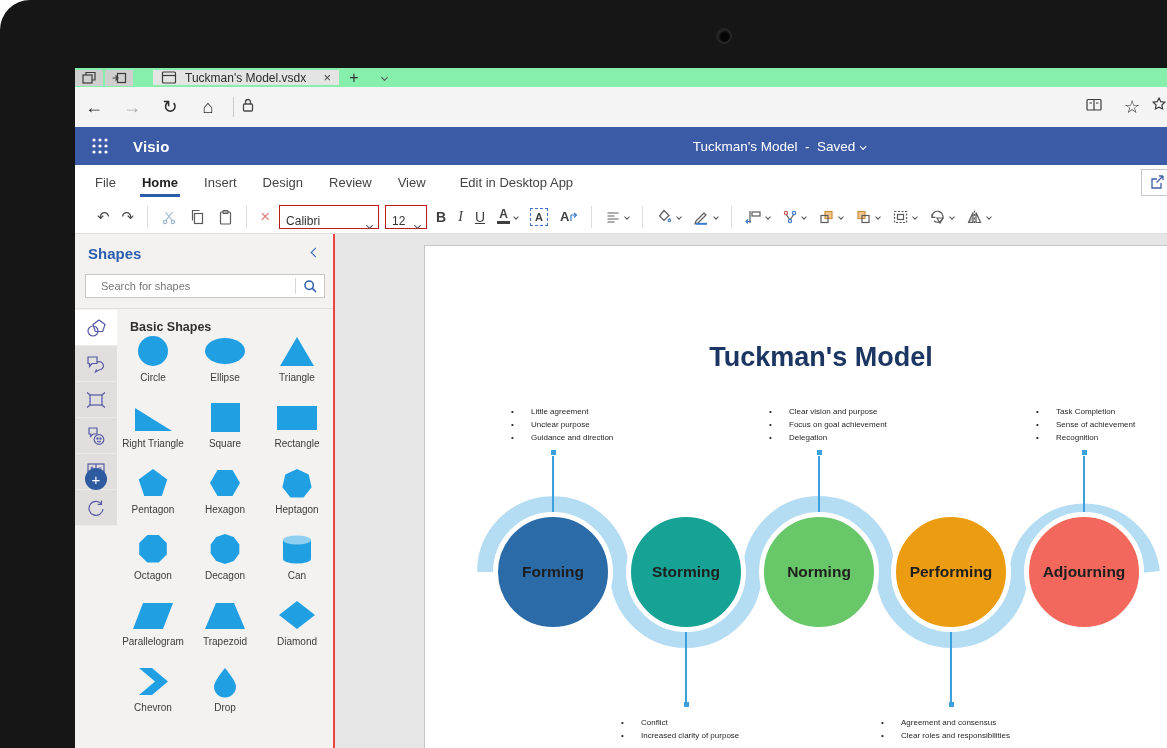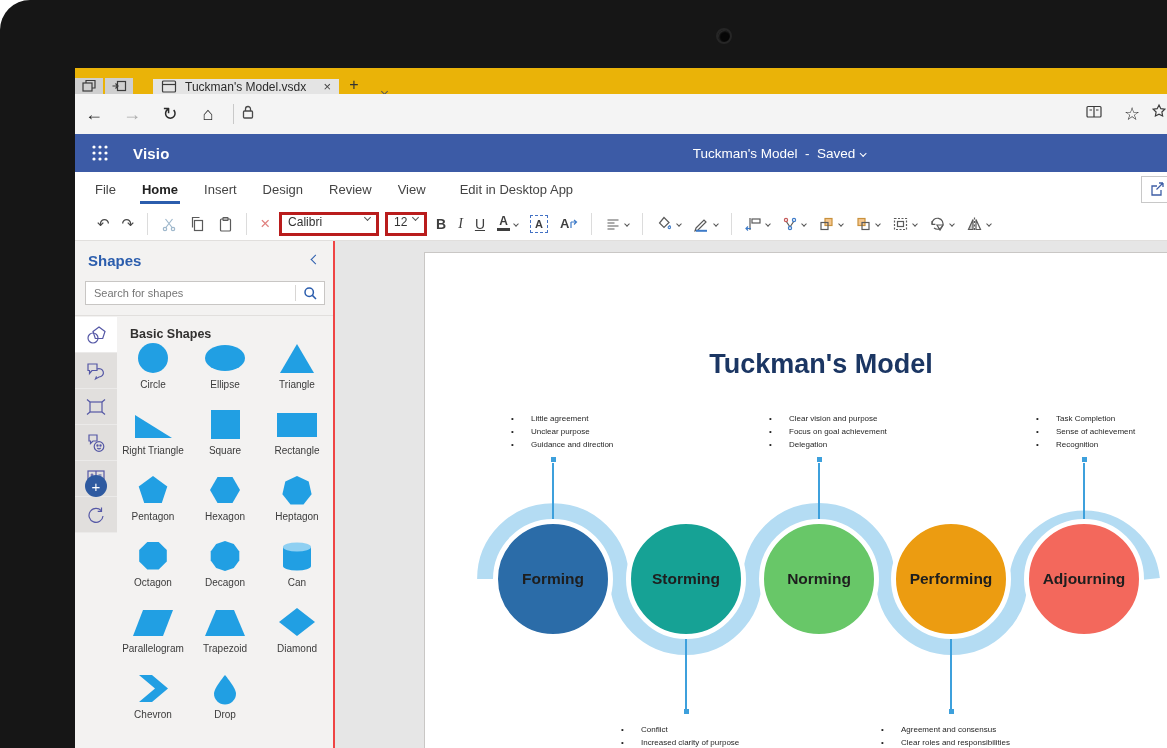--- a/index.html
+++ b/index.html
@@ -7,21 +7,21 @@
   .viewport { position:relative; width:1167px; height:748px; overflow:hidden; background:#fff; }
 
   
   .bezel { position:absolute; inset:0; background:#161616; border-radius:30px 0 0 0; }
   .webcam { position:absolute; left:716px; top:28px; width:16px; height:16px; border-radius:50%;
             background:#060606; border:2px solid #262626; box-shadow:inset 1px 1px 2px #333; }
   .screen { position:absolute; left:75px; top:68px; width:1092px; height:680px; background:#fff;
             display:flex; flex-direction:column; overflow:hidden; }
 
   
-  .tabbar { height:26px; background:#eab308; display:flex; align-items:flex-end; flex:0 0 auto; }
+  .tabbar { height:19px; background:#86efac; display:flex; align-items:center; flex:0 0 auto; }
   .tab-side-btn { width:28px; display:flex; align-items:center; justify-content:center; background:#CFCFCF; margin-right:2px; }
   .tab-side-btn svg { stroke:#3B3B3B; fill:none; stroke-width:1.2; }
   .btab { width:186px; background:#E4E4E4; display:flex; align-items:center; padding:0 8px; margin-left:18px; }
   .btab .doc-ic { stroke:#3B3B3B; fill:none; stroke-width:1.2; margin-right:8px; flex:0 0 auto; }
   .btab-title { font-size:12px; color:#2B2B2B; white-space:nowrap; overflow:hidden; flex:1; }
   .btab-close { font-size:13px; color:#444; margin-left:6px; cursor:default; }
   .newtab { width:30px; display:flex; align-items:center; justify-content:center; font-size:16px; color:#333; }
   .tab-chev { width:30px; display:flex; align-items:center; justify-content:center; }
   .chev { display:inline-block; width:5px; height:5px; border-right:1.4px solid #555; border-bottom:1.4px solid #555; transform:rotate(45deg); }
   .chev.white { border-color:#fff; margin-left:5px; vertical-align:2px; }
@@ -51,42 +51,42 @@
   .rtab.desktop { margin-left:8px; }
   .share-btn { position:absolute; right:-14px; top:4px; width:40px; height:27px; border:1px solid #C8C8C8; background:#fff;
                display:flex; align-items:center; padding-left:6px; }
   .share-btn svg { stroke:#3E5DA5; fill:none; stroke-width:1.3; }
 
   
   .toolbar { height:34px; background:#fff; border-bottom:1px solid #E1DFDD; display:flex; align-items:center; padding-left:16px; flex:0 0 auto; }
   .tbtn { display:flex; align-items:center; justify-content:center; margin:0 6px; color:#4A4A4A; font-size:15px; }
   .tbtn svg { stroke:#5A5A5A; fill:none; stroke-width:1.2; }
   .tdiv { width:1px; height:22px; background:#DCDCDC; margin:0 7px; flex:0 0 auto; }
-  .combo { height:24px; border:3px solid #b91c1c; background:#fff; display:flex; align-items:flex-start; padding:0 6px; font-size:12px; color:#333; margin:0 3px; }
+  .combo { height:24px; border:1px solid #b91c1c; background:#fff; display:flex; align-items:flex-end; padding:0 6px; font-size:12px; color:#333; margin:0 3px; }
   .combo .chev { margin-left:auto; }
   .combo.font { width:100px; }
   .combo.size { width:42px; }
   .fmt-b { font-weight:700; font-size:14px; color:#3E3E3E; }
   .fmt-i { font-style:italic; font-family:"Liberation Serif", serif; font-size:14px; color:#3E3E3E; }
   .fmt-u { text-decoration:underline; font-size:14px; color:#3E3E3E; }
   .acolor { display:flex; flex-direction:column; align-items:center; line-height:11px; font-size:12px; font-weight:700; color:#3E3E3E; }
   .acolor .bar { width:13px; height:3px; background:#3E3E3E; margin-top:1px; }
   .abox { border:1px dashed #4472C4; width:18px; height:18px; display:flex; align-items:center; justify-content:center; font-size:11px; font-weight:700; color:#3E3E3E; }
   .del { color:#E0807E; font-size:17px; }
   .cutc svg { stroke:#9FB8CC; }
 
   
   .content { flex:1; display:flex; min-height:0; }
 
   
   .panel { width:260px; background:#F3F2F1; border-right:2px solid #ef4444; position:relative; flex:0 0 auto; }
   .panel-title { position:absolute; left:13px; top:11px; font-size:15px; font-weight:600; color:var(--accent,#2B5DAD); }
   .panel-collapse { position:absolute; right:14px; top:15px; width:7px; height:7px; border-left:1.6px solid var(--accent,#2B5DAD); border-bottom:1.6px solid var(--accent,#2B5DAD); transform:rotate(45deg); }
   .searchbox { position:absolute; left:10px; top:40px; width:240px; height:24px; background:#fff; border:1px solid #C8C6C4; display:flex; align-items:center; }
-  .searchbox input { flex:1; border:none; outline:none; font-size:11px; color:#333; padding:0 8px; font-family:"Liberation Sans",sans-serif; background:transparent; }
+  .searchbox input { flex:1; border:none; outline:none; font-size:11px; color:#333; padding:0 15px; font-family:"Liberation Sans",sans-serif; background:transparent; }
   .searchbox input::placeholder { color:#767676; }
   .search-sep { width:1px; height:16px; background:#D8D6D4; }
   .search-ic { width:28px; display:flex; align-items:center; justify-content:center; }
   .search-ic svg { stroke:var(--accent,#2B5DAD); fill:none; stroke-width:1.5; }
   .panel-div { position:absolute; left:0; top:74px; width:100%; height:1px; background:#E1DFDD; }
   .strip { position:absolute; left:0; top:76px; width:42px; }
   .strip-item { width:42px; height:36px; display:flex; align-items:center; justify-content:center; background:#E1DFDD; border-bottom:1px solid #EBEAE9; }
   .strip-item.selected { background:#FFFFFF; }
   .strip-item svg { stroke:#5558A6; fill:none; stroke-width:1.2; }
   .strip-add { position:absolute; left:10px; top:234px; width:22px; height:22px; border-radius:50%; background:#2E5AA0; color:#fff; font-size:15px; display:flex; align-items:center; justify-content:center; }

